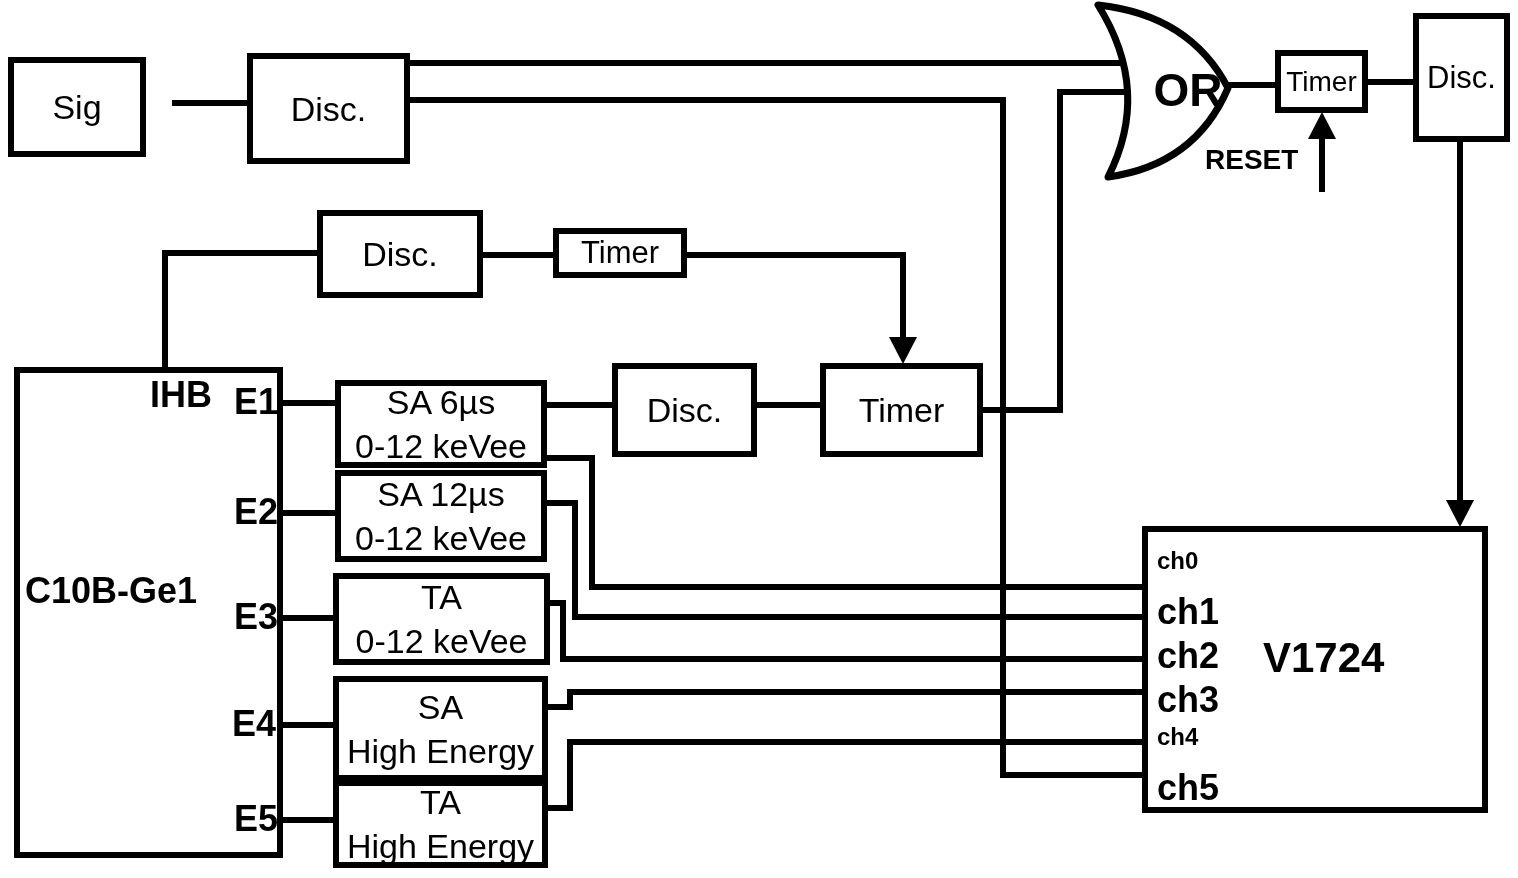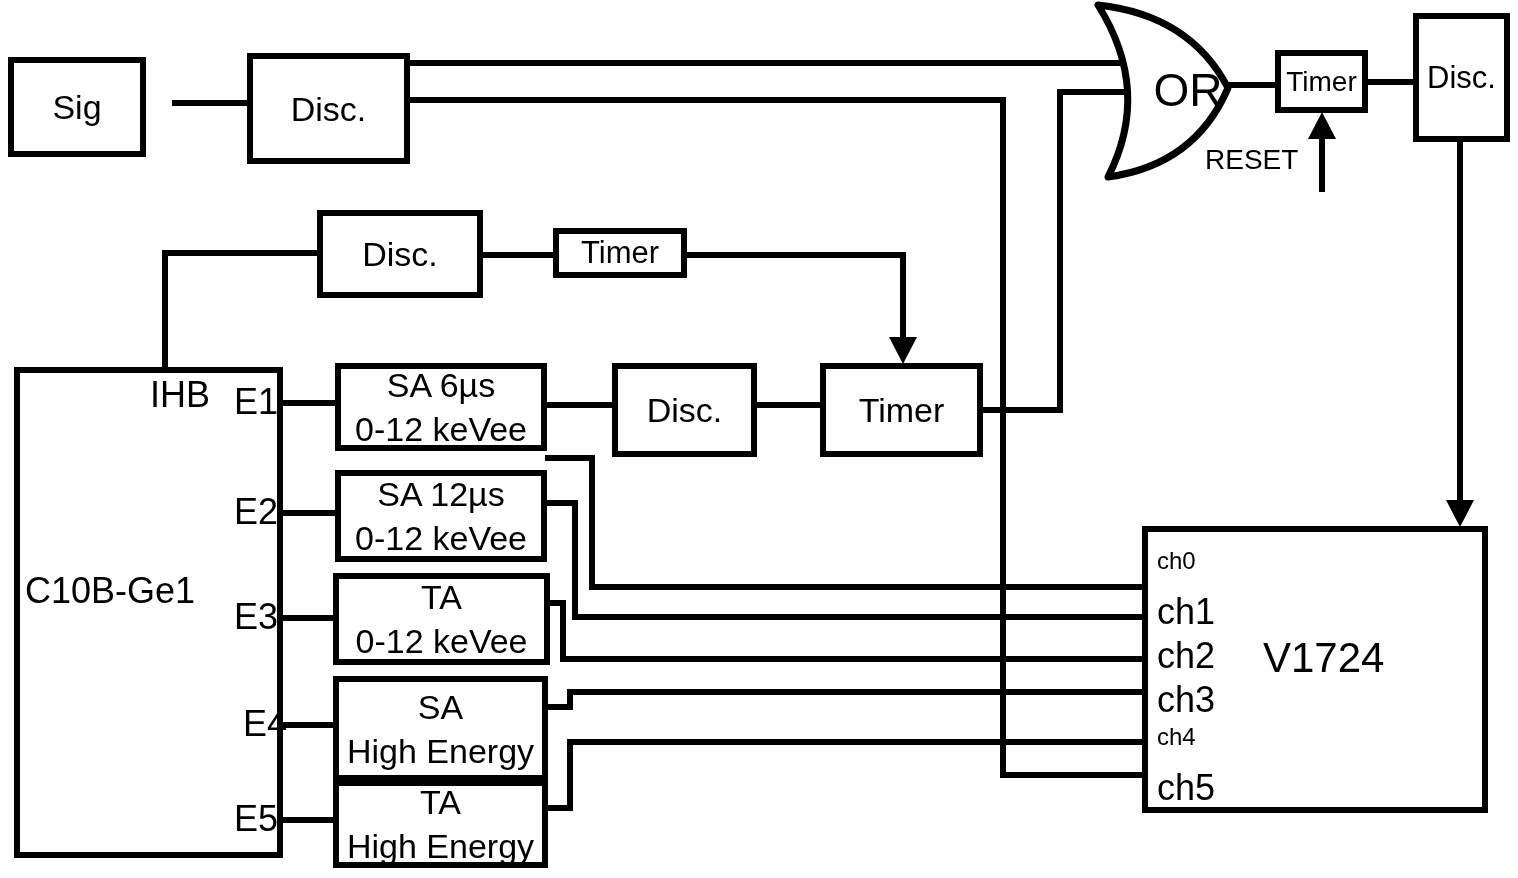--- a/index.html
+++ b/index.html
@@ -9,21 +9,21 @@
     overflow:hidden;
   }
   .box {
     position:absolute; box-sizing:border-box; border:6px solid #000;
     background:#fff; display:flex; flex-direction:column;
     align-items:center; justify-content:center; text-align:center;
     font-size:34px; line-height:44px; white-space:nowrap;
   }
   .hline { position:absolute; height:6px; background:#000; }
   .vline { position:absolute; width:6px;  background:#000; }
-  .lbl   { position:absolute; white-space:nowrap; }
+  .lbl   { position:absolute; white-space:nowrap;font-weight:bold; }
   .arrow { position:absolute; width:0; height:0; }
   .arrow.down { border-left:14px solid transparent; border-right:14px solid transparent; border-top:27px solid #000; }
   .arrow.up   { border-left:14px solid transparent; border-right:14px solid transparent; border-bottom:27px solid #000; }
   svg.or { position:absolute; overflow:visible; }
 </style>
 </head>
 <body>
 
 <div id="canvas">
 
@@ -78,21 +78,21 @@
   <div class="box" style="left:247px;top:53px;width:163px;height:111px">
       <span>Disc.</span>
     </div>
   <div class="box" style="left:317px;top:210px;width:166px;height:88px">
       <span>Disc.</span>
     </div>
   <div class="box" style="left:553px;top:228px;width:134px;height:50px;font-size:31px">
       <span>Timer</span>
     </div>
 
-  <div class="box" style="left:335px;top:363px;width:212px;height:88px">
+  <div class="box" style="left:335px;top:380px;width:212px;height:88px">
     <span>SA 6µs</span>
     <span>0-12 keVee</span>
   </div>
   <div class="box" style="left:612px;top:363px;width:145px;height:94px">
       <span>Disc.</span>
     </div>
   <div class="box" style="left:820px;top:363px;width:163px;height:94px">
       <span>Timer</span>
     </div>
 
@@ -129,21 +129,21 @@
   </svg>
   <div class="lbl" style="left:1150px;top:63px;width:76px;text-align:center;font-size:46px">OR</div>
 
   <div class="lbl" style="left:1205px;top:144px;font-size:28px">RESET</div>
 
   <div class="lbl" style="left:150px;top:374px;font-size:36px">IHB</div>
   <div class="lbl" style="left:25px;top:570px;font-size:36px">C10B-Ge1</div>
   <div class="lbl" style="left:230px;top:381px;width:48px;text-align:right;font-size:36px">E1</div>
   <div class="lbl" style="left:230px;top:491px;width:48px;text-align:right;font-size:36px">E2</div>
   <div class="lbl" style="left:230px;top:596px;width:48px;text-align:right;font-size:36px">E3</div>
-  <div class="lbl" style="left:239px;top:703px;width:48px;text-align:right;font-size:36px">E4</div>
+  <div class="lbl" style="left:228px;top:703px;width:48px;text-align:right;font-size:36px">E4</div>
   <div class="lbl" style="left:230px;top:798px;width:48px;text-align:right;font-size:36px">E5</div>
 
   <div class="lbl" style="left:1263px;top:634px;font-size:42px">V1724</div>
   <div class="lbl" style="left:1157px;top:547px;font-size:24px">ch0</div>
   <div class="lbl" style="left:1157px;top:591px;font-size:36px">ch1</div>
   <div class="lbl" style="left:1157px;top:635px;font-size:36px">ch2</div>
   <div class="lbl" style="left:1157px;top:679px;font-size:36px">ch3</div>
   <div class="lbl" style="left:1157px;top:723px;font-size:24px">ch4</div>
   <div class="lbl" style="left:1157px;top:767px;font-size:36px">ch5</div>
 

